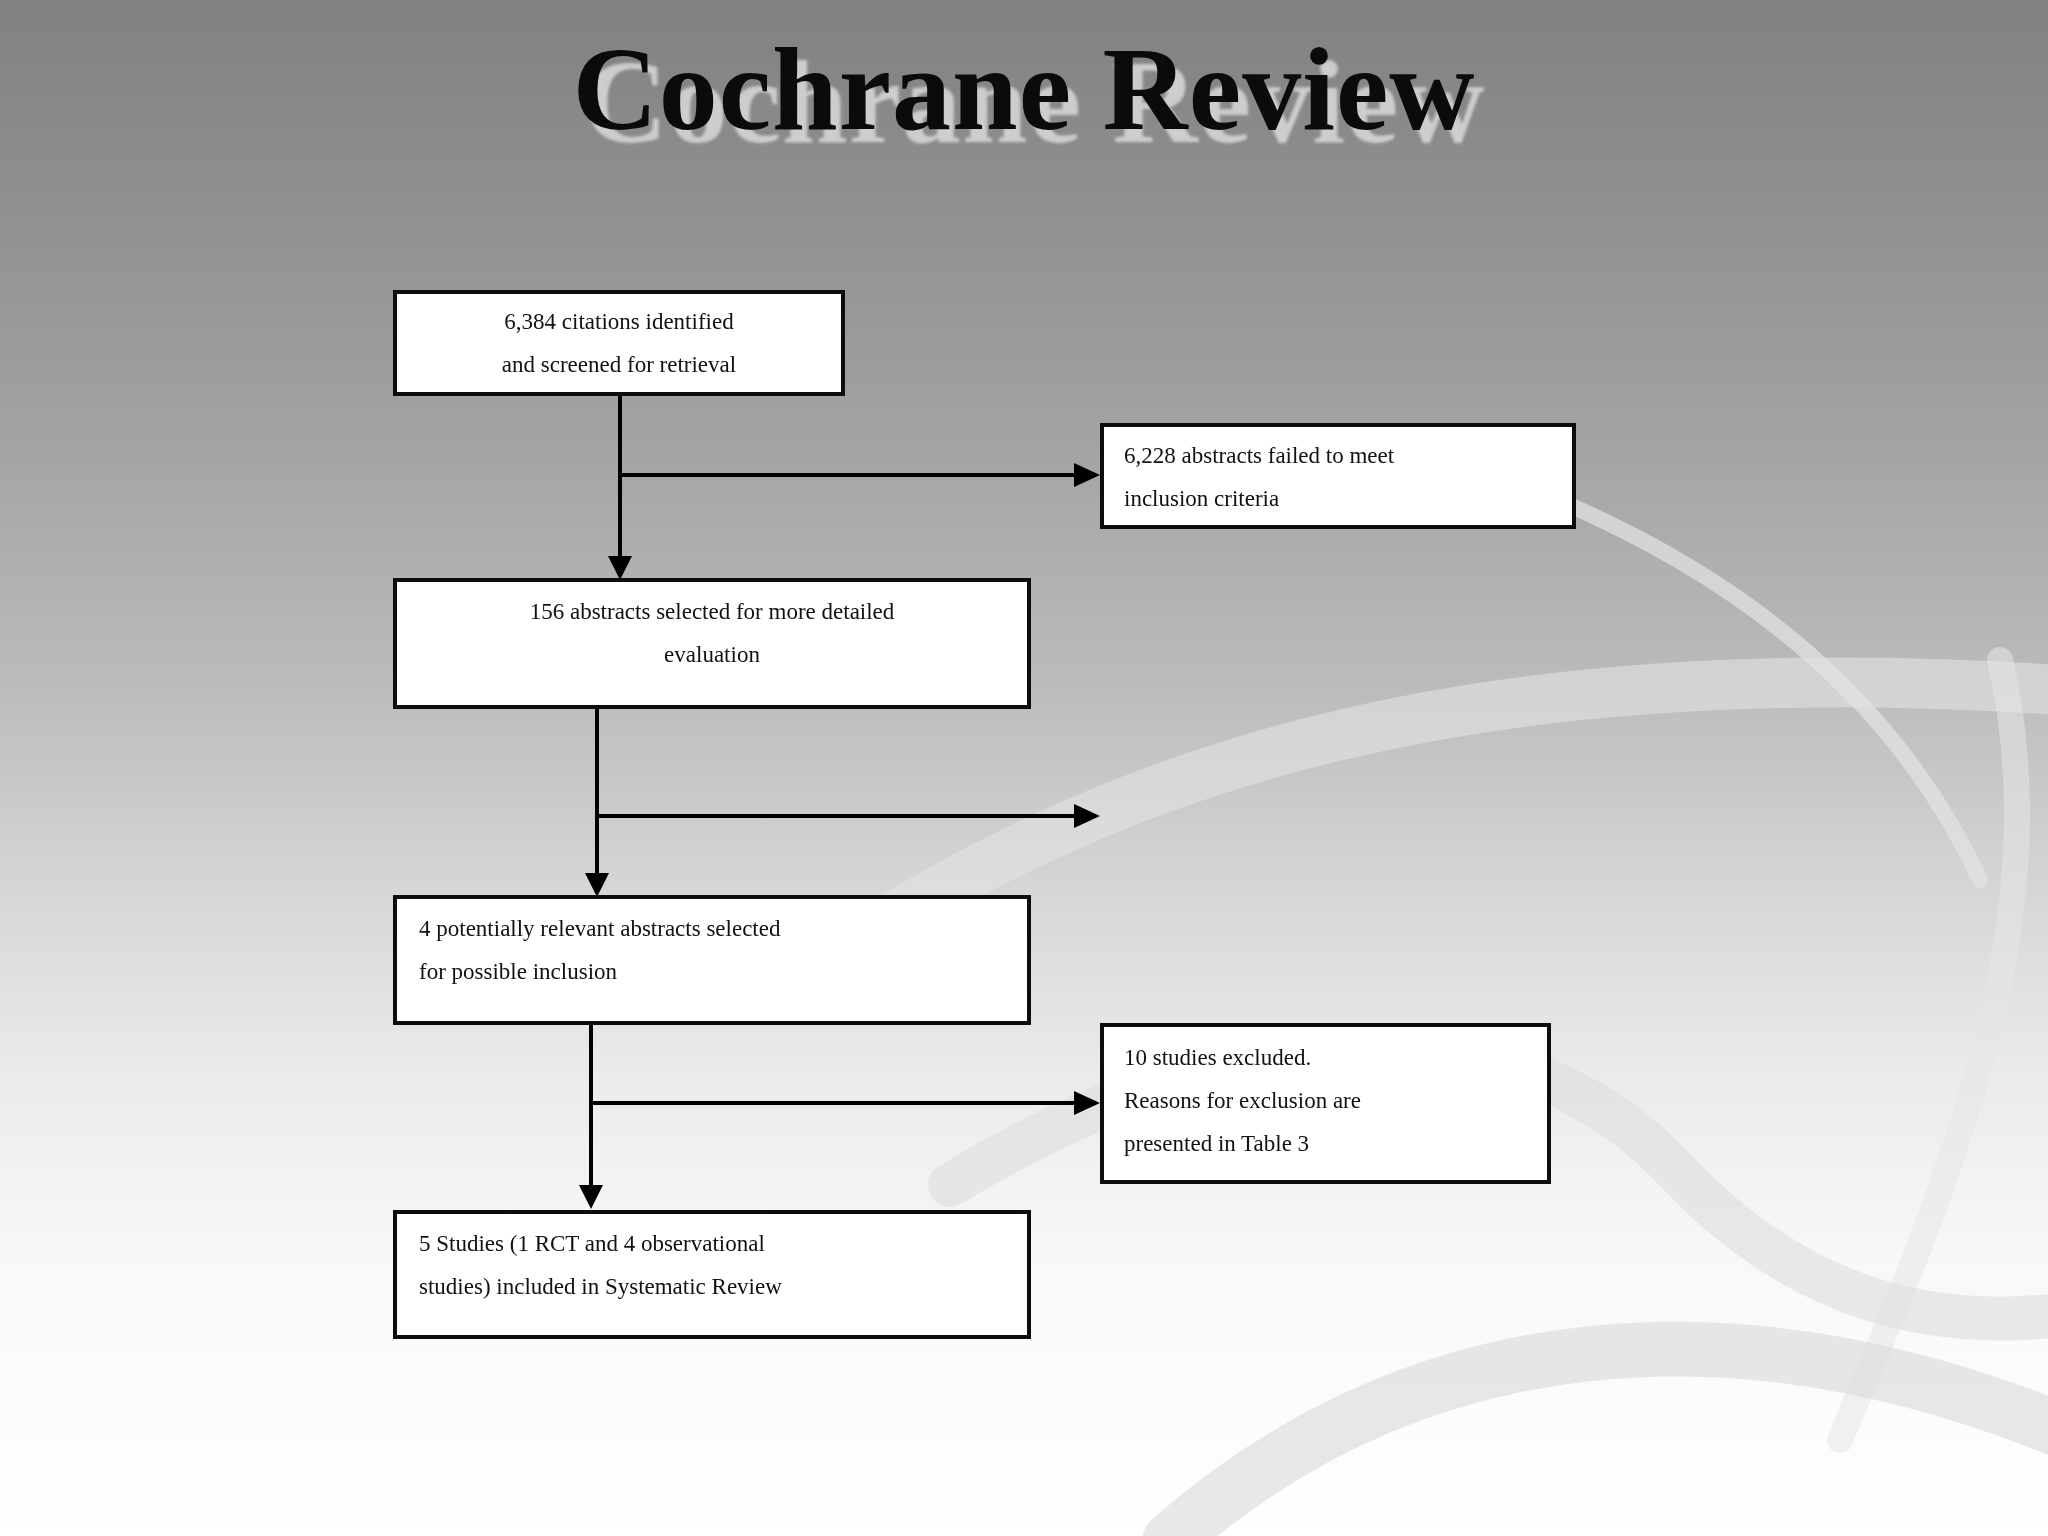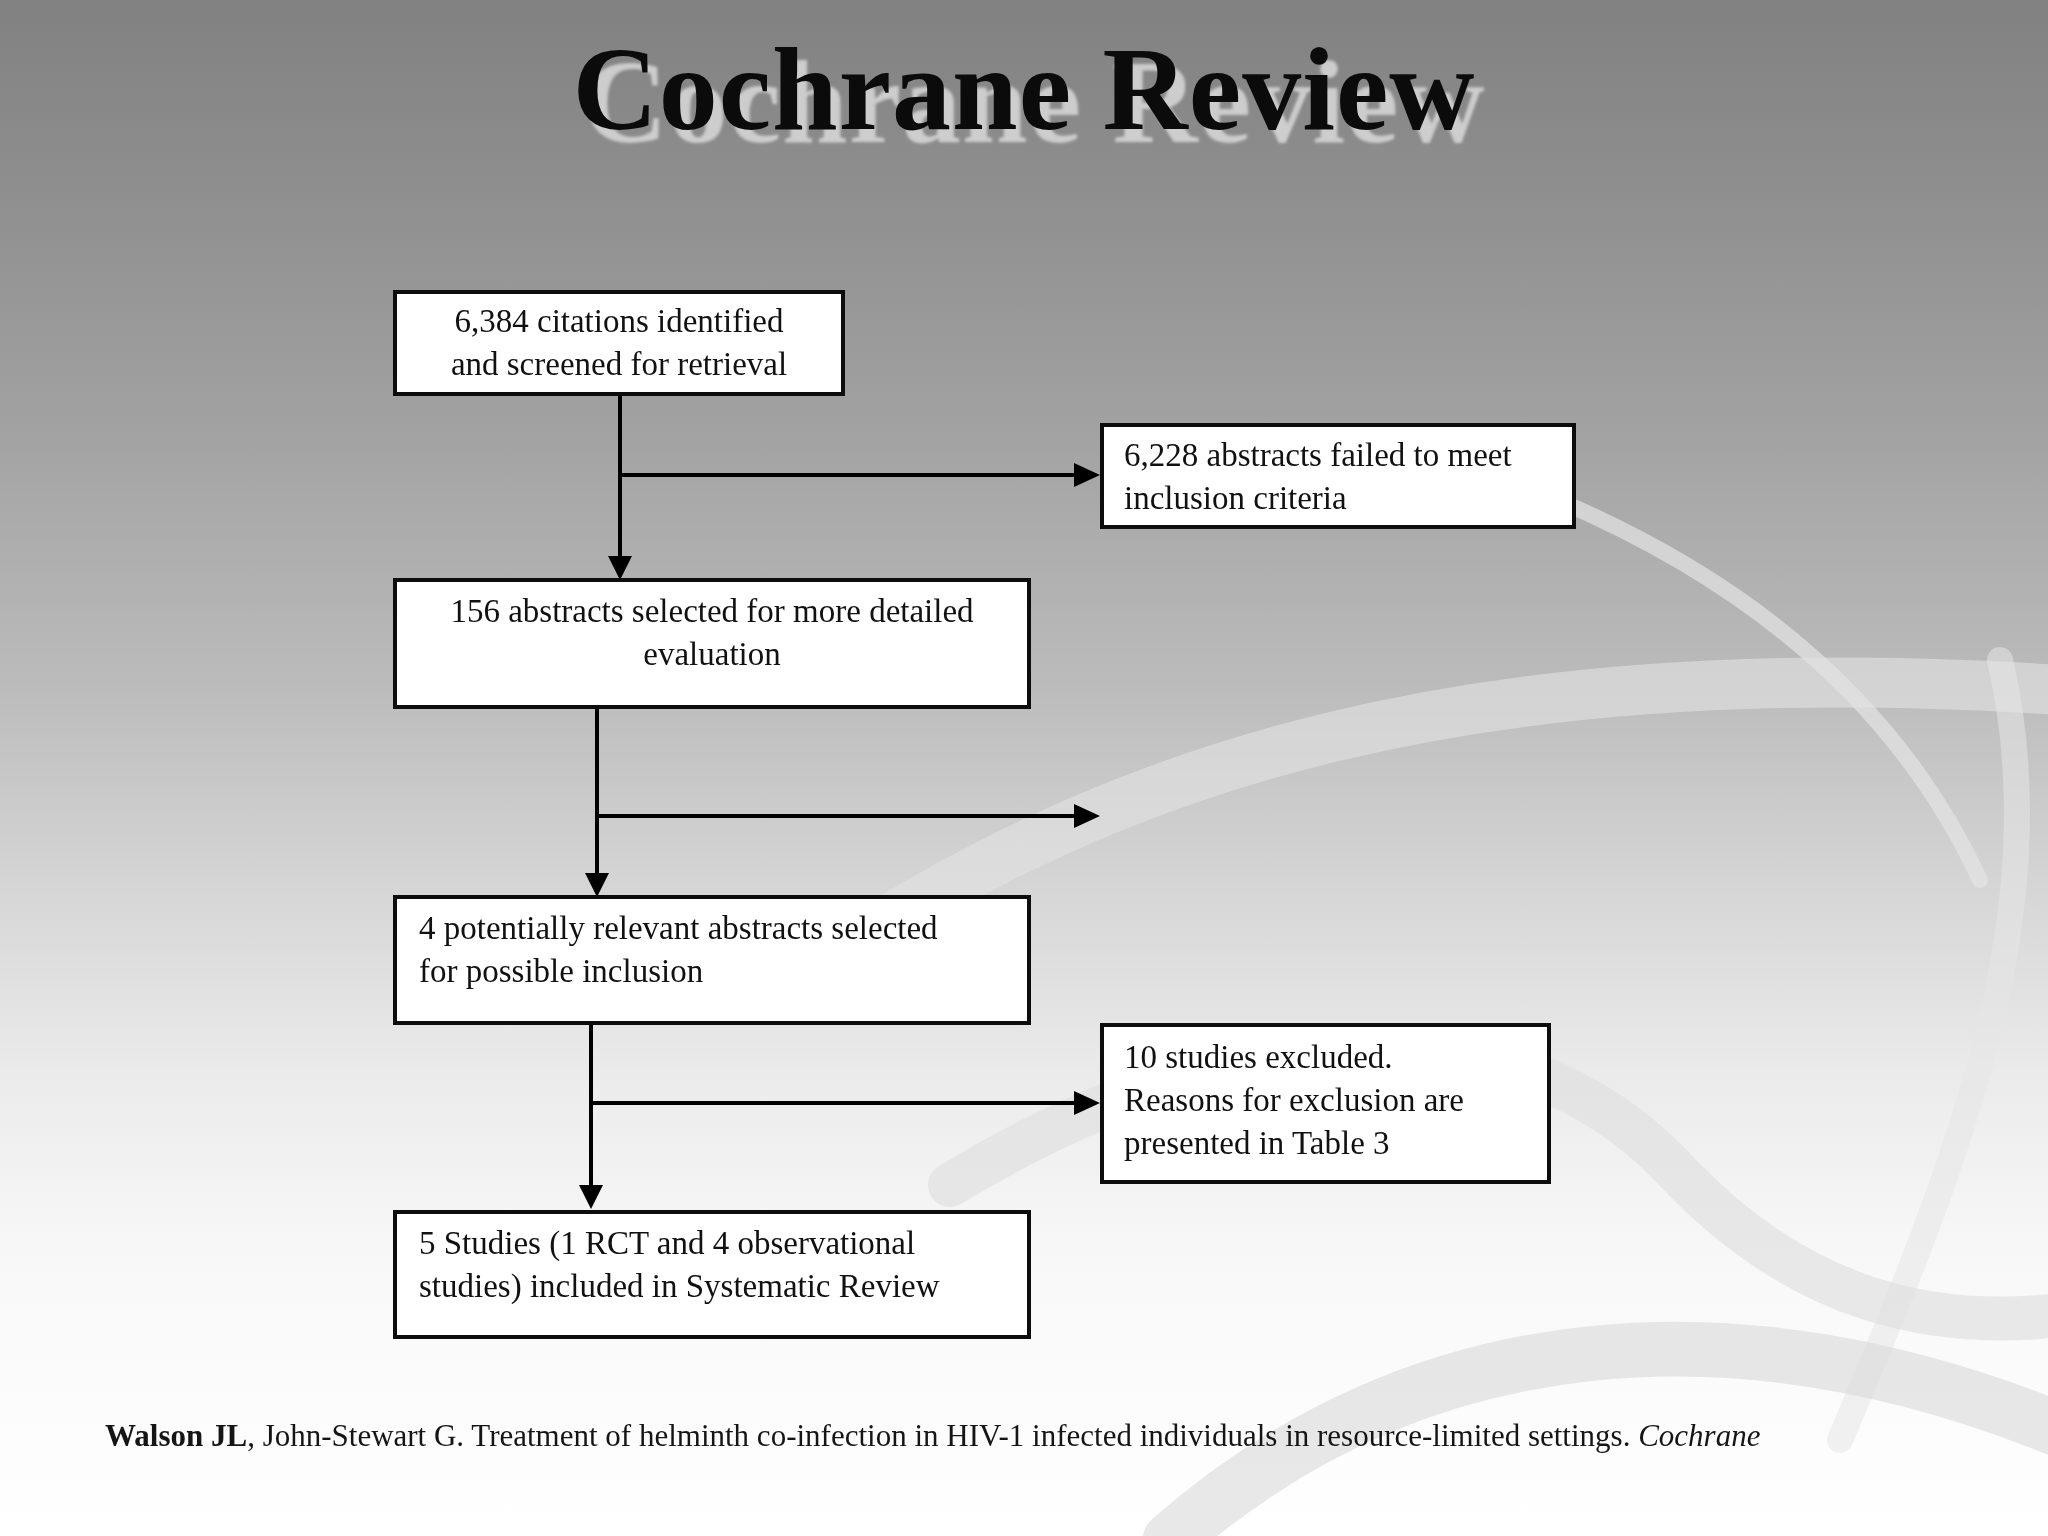--- a/index.html
+++ b/index.html
@@ -29,21 +29,21 @@
     text-shadow:10px 13px 3px rgba(228,228,228,0.75);
     z-index:3;
     letter-spacing:1px;
   }
   .fbox{
     position:absolute;
     background:#ffffff;
     border:4px solid #0d0d0d;
     box-sizing:border-box;
     color:#111111;
-    font-size:33px;
+    font-size:23px;
     line-height:43px;
     white-space:pre-line;
     z-index:3;
   }
   .center{text-align:center;}
   .b1{left:393px;top:290px;width:452px;height:106px;padding-top:6px;}
   .b2{left:393px;top:578px;width:638px;height:131px;padding-top:8px;}
   .b3{left:393px;top:895px;width:638px;height:130px;padding:8px 14px 0 22px;}
   .b4{left:393px;top:1210px;width:638px;height:129px;padding:8px 14px 0 22px;}
   .ra{left:1100px;top:423px;width:476px;height:106px;padding:7px 10px 0 20px;}
@@ -110,18 +110,15 @@
   <div class="fbox b4">5 Studies (1 RCT and 4 observational
 studies) included in Systematic Review</div>
 
   <div class="fbox ra">6,228 abstracts failed to meet
 inclusion criteria</div>
   <div class="fbox rc">10 studies excluded.
 Reasons for exclusion are
 presented in Table 3</div>
 
   <div class="citation">
-    <div>
-      <b>Walson JL</b><span>, John-Stewart G. Treatment of helminth co-infection in HIV-1 infected individuals in resource-limited settings. </span><i>Cochrane</i>
-    </div>
   </div>
 
 </div>
 
 </body></html>

